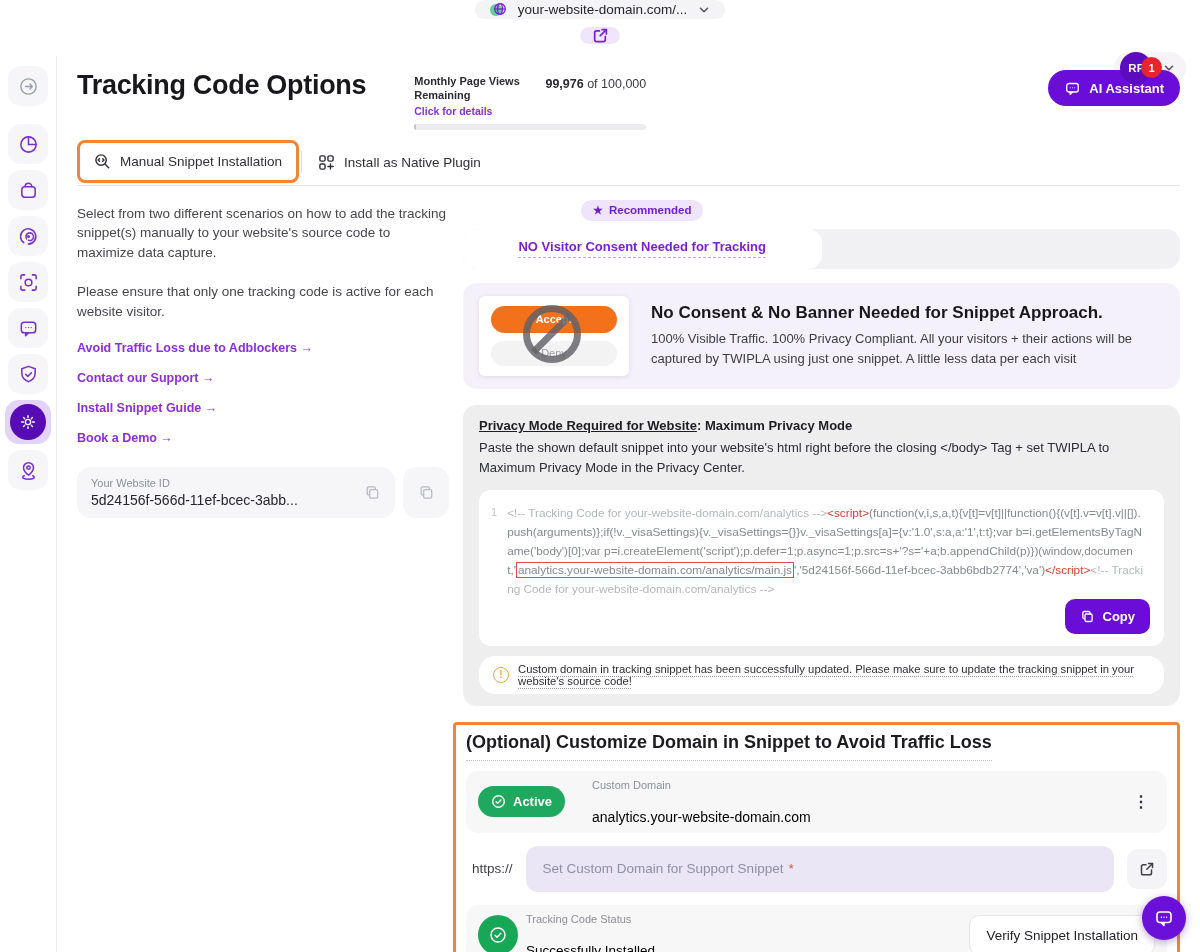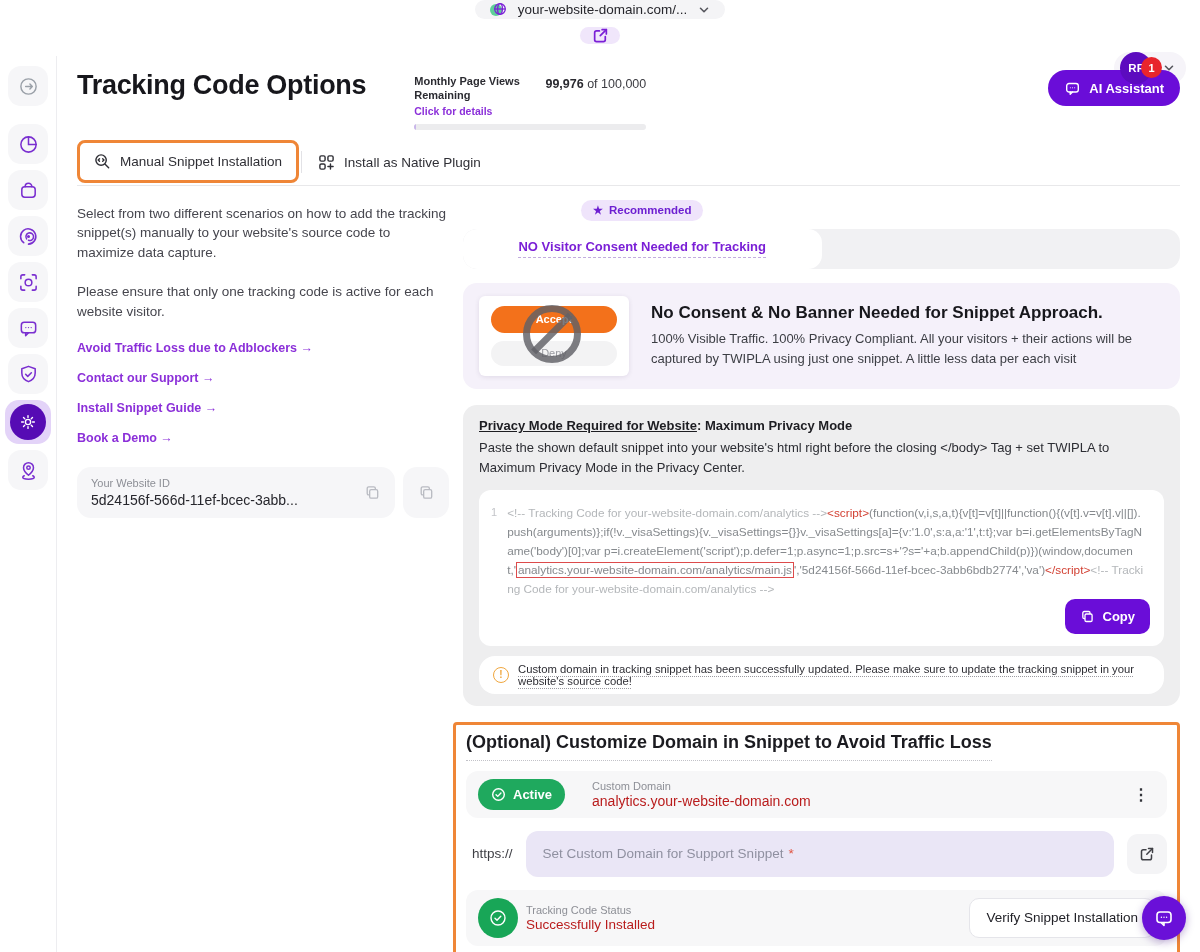--- a/index.html
+++ b/index.html
@@ -196,21 +196,21 @@
   }
   .cd-row {
     margin-top:10px; background:#f7f7f8; border-radius:12px; padding:8px 12px;
     display:flex; align-items:center; gap:27px;
   }
   .active-badge {
     background:#1fa95e; color:#fff; border-radius:16px; height:31px; padding:0 13px;
     display:flex; align-items:center; gap:7px; font-size:13px; font-weight:700; flex-shrink:0;
   }
   .stack .lab { font-size:11px; color:#8d8f96; }
-  .stack .val { font-size:14px; color:#b91c1c; margin-top:1px; }
+  .stack .val { font-size:14px; color:#000000; margin-top:18px; }
   .kebab { margin-left:auto; color:#33343a; font-size:16px; font-weight:700; letter-spacing:0; cursor:pointer; padding:0 6px; }
 
   .input-row { margin-top:13px; display:flex; align-items:center; gap:13px; padding-left:6px; }
   .protocol { font-size:13.5px; color:#3e3f45; }
   .domain-input {
     flex:1; background:#eae6f6; border-radius:12px; height:46px;
     display:flex; align-items:center; padding:0 17px; font-size:13.5px; color:#8f90a0; cursor:text;
   }
   .domain-input .ast { color:#e0523f; margin-left:5px; }
   .ext-small-btn {

